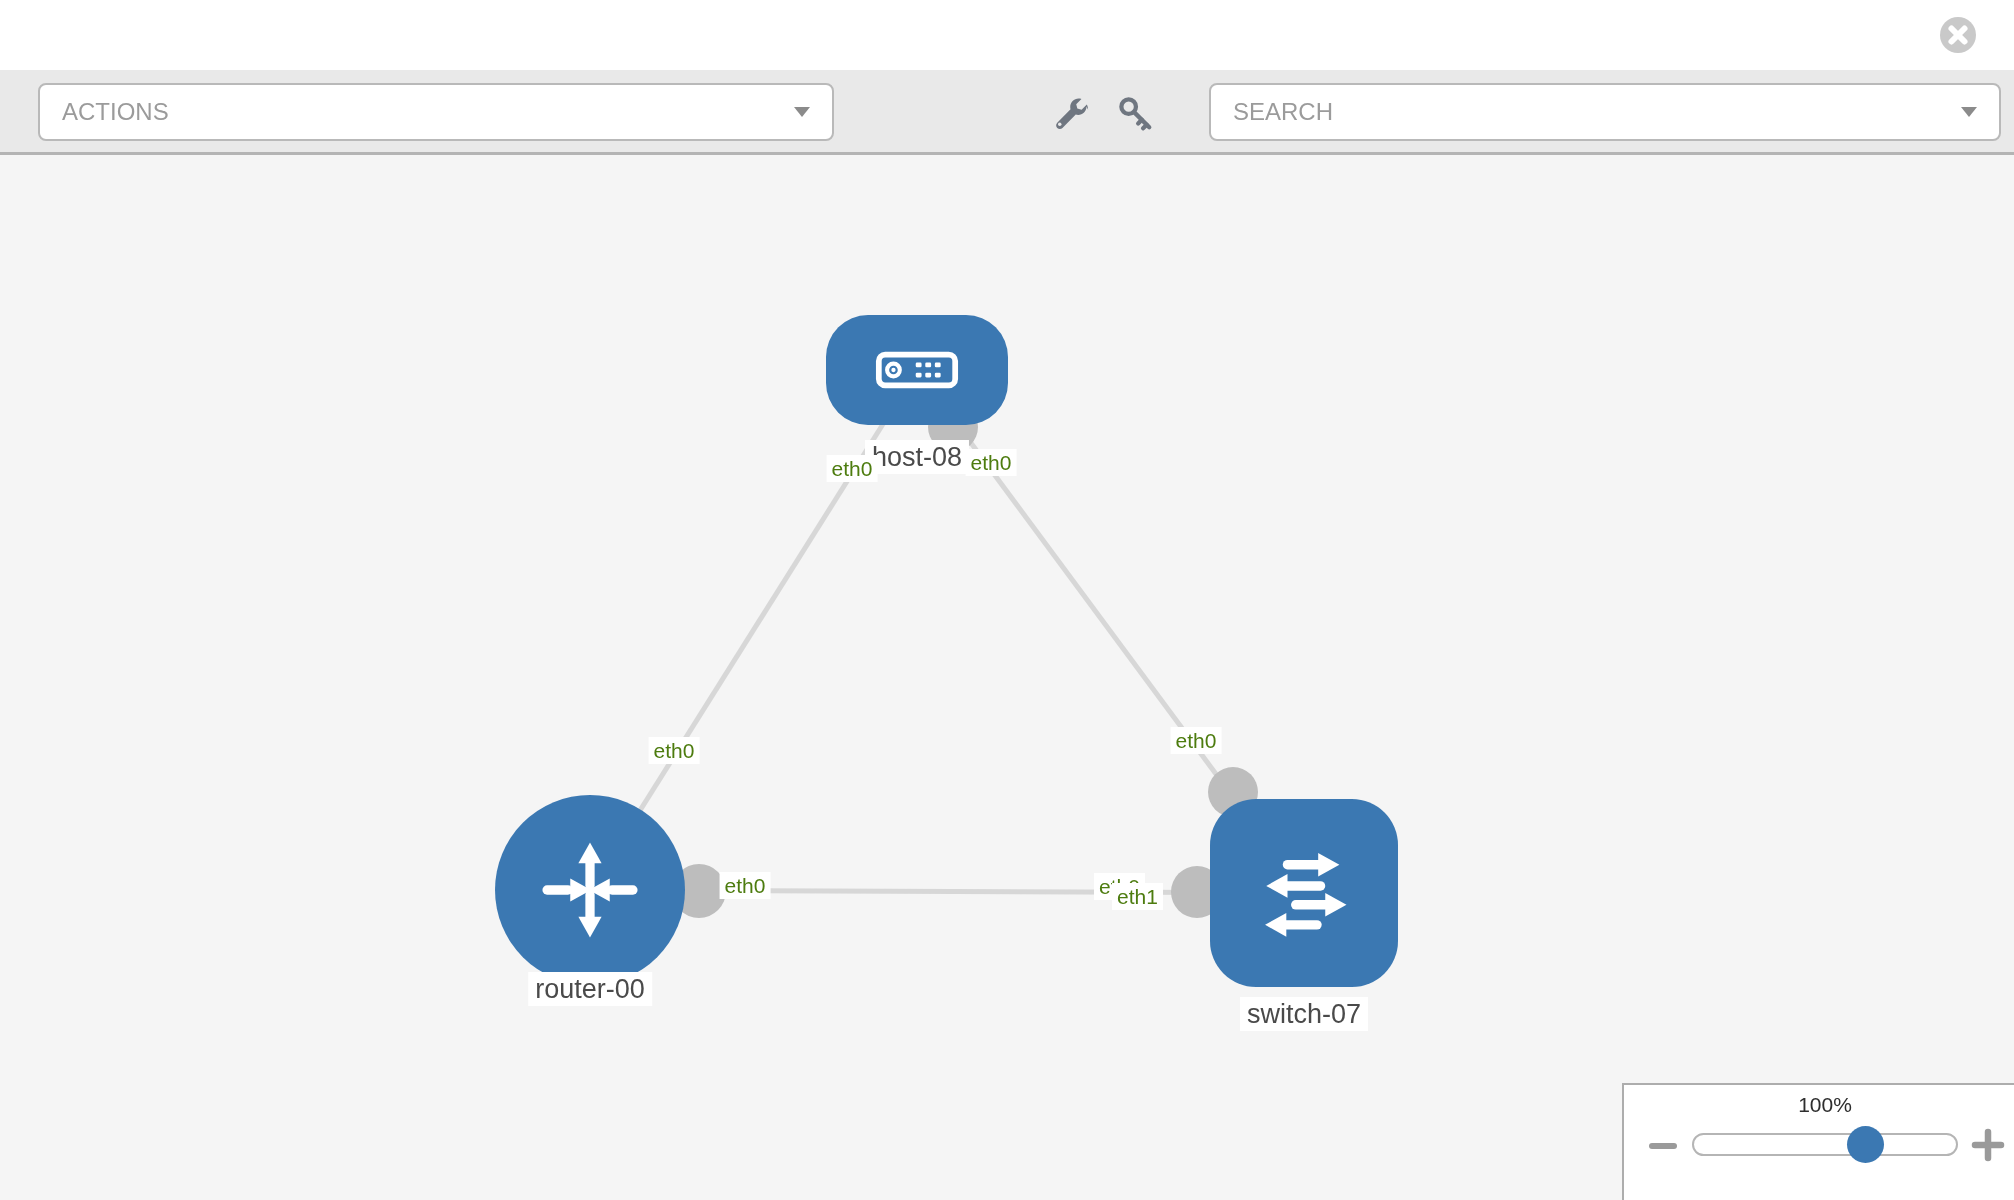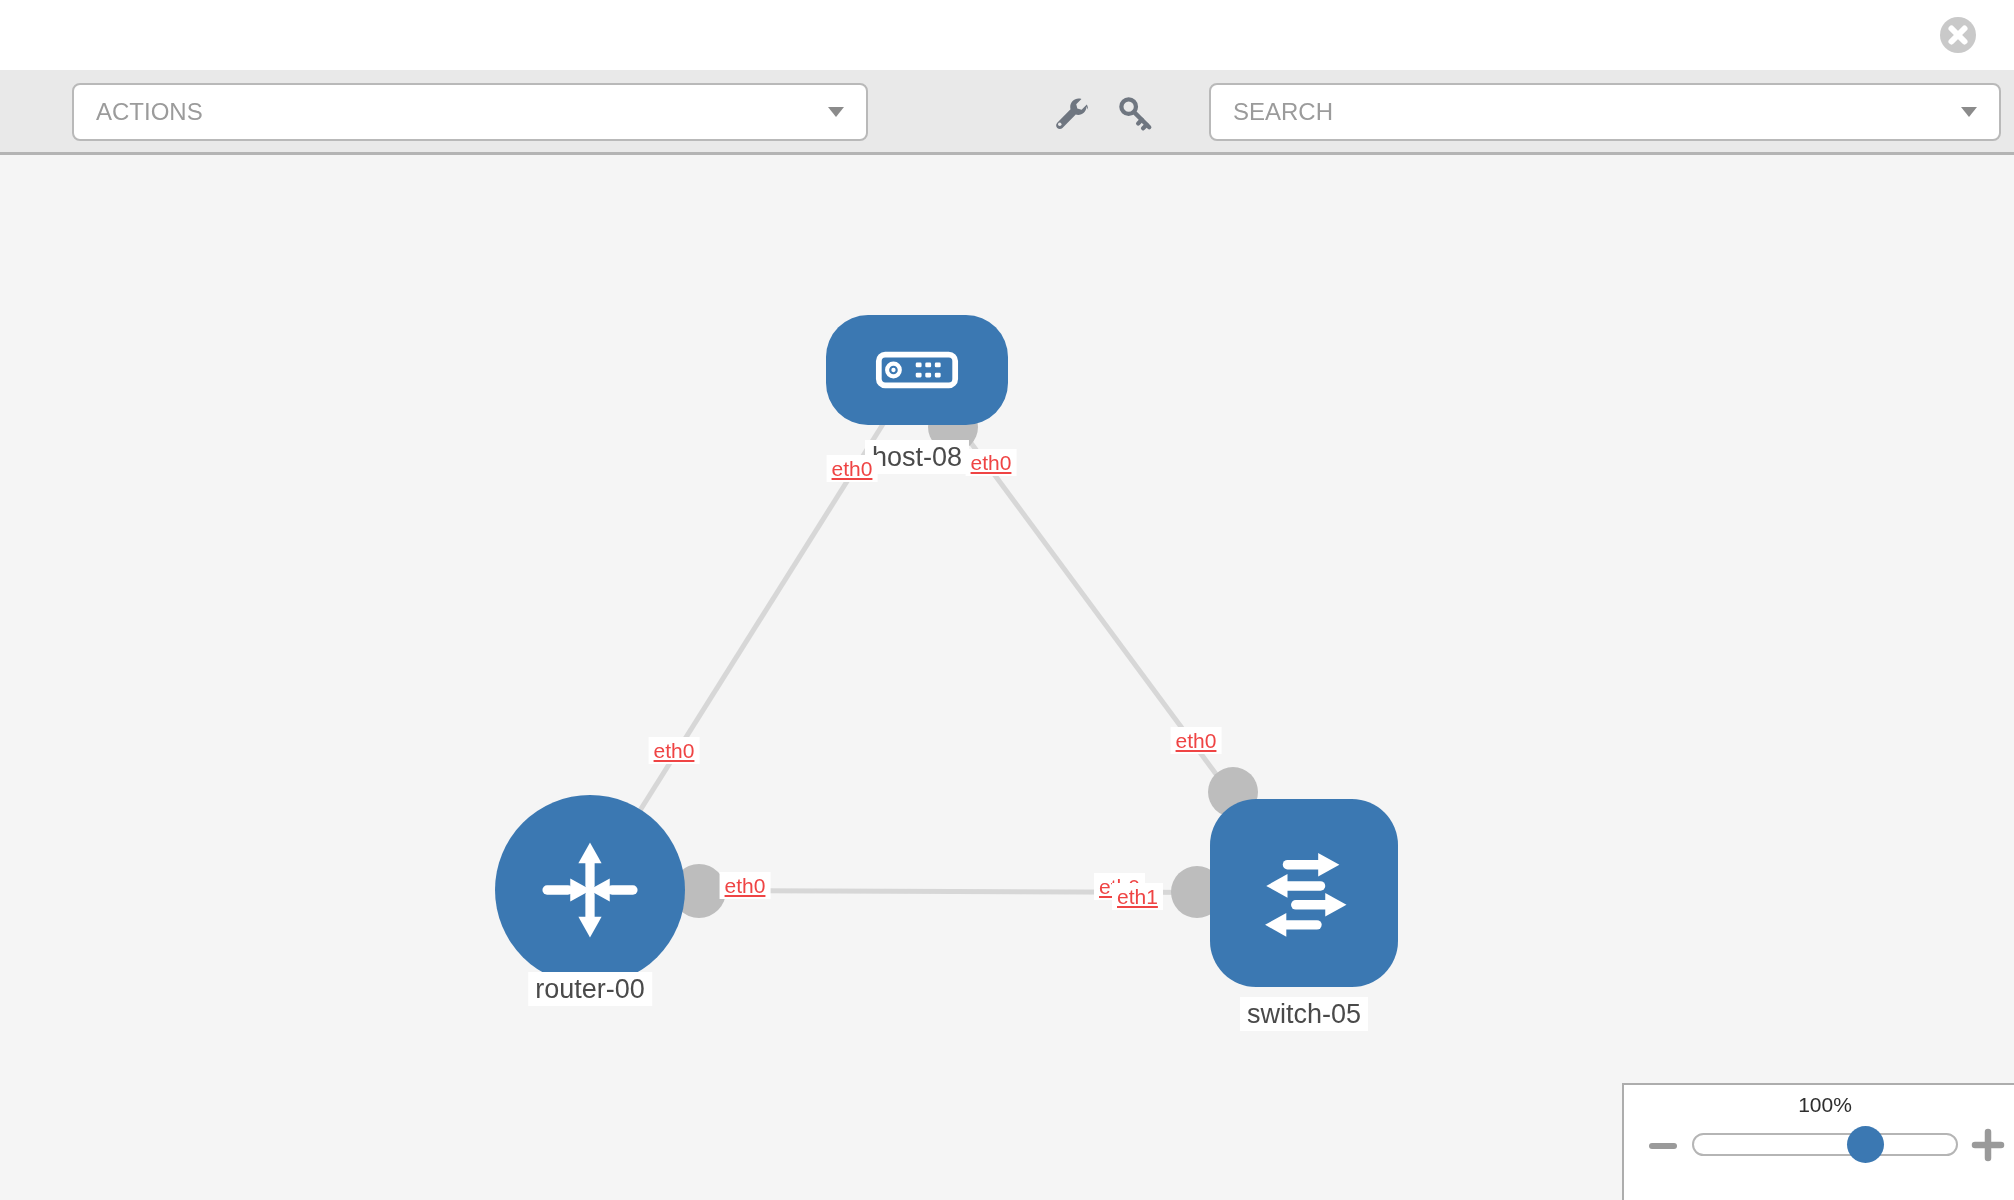--- a/index.html
+++ b/index.html
@@ -14,43 +14,43 @@
 
   
   .toolbar { position:absolute; top:70px; left:0; width:2014px; height:85px;
              background:#e9e9e9; border-bottom:3px solid #b4b4b4; z-index:20; }
   .select-box { position:absolute; top:13px; height:58px; background:#fff;
                 border:2px solid #b9b9b9; border-radius:8px; display:flex; align-items:center;
                 padding:0 22px; color:#9b9b9b; font-size:24px; cursor:pointer; }
   .select-box .grow { flex:1; }
   .caret { width:0; height:0; border-left:8px solid transparent; border-right:8px solid transparent;
            border-top:10px solid #8b8b8b; }
-  .actions-box { left:38px; width:796px;margin-left:34px; }
+  .actions-box { left:38px; width:796px; }
   .search-box { left:1183px; width:792px;margin-left:26px; }
   .search-box input { flex:1; border:none; outline:none; font-size:24px; color:#6f6f6f;
                       font-family:"Liberation Sans", sans-serif; background:transparent; }
   .search-box input::placeholder { color:#9b9b9b; opacity:1; }
   .tool-btn { position:absolute; top:20px; width:46px; height:46px; display:flex;
               align-items:center; justify-content:center; cursor:pointer; }
   .tool-wrench { left:1048px; }
   .tool-key { left:1112px; }
 
   
   .links-layer { position:absolute; top:0; left:0; z-index:1; }
   .node { position:absolute; background:#3b78b2; display:flex; align-items:center;
           justify-content:center; z-index:3; cursor:pointer; }
   .node-host { left:826px; top:315px; width:182px; height:110px; border-radius:42px; }
   .node-router { left:495px; top:795px; width:190px; height:190px; border-radius:50%; }
   .node-switch { left:1210px; top:799px; width:188px; height:188px; border-radius:46px; }
 
   .node-label { position:absolute; transform:translateX(-50%); background:#ffffff;
                 color:#4a4a4a; font-size:27px; line-height:34px; padding:0 7px;
                 white-space:nowrap; z-index:4; }
-  .port-label { position:absolute; background:#ffffff; color:#ef4444; font-size:21px;
-                line-height:27px; padding:0 5px; white-space:nowrap; z-index:4;text-decoration:underline; }
+  .port-label { position:absolute; background:#ffffff; color:#4d7c0f; font-size:21px;
+                line-height:27px; padding:0 5px; white-space:nowrap; z-index:4; }
   .centered { transform:translateX(-50%); }
 
   
   .zoom-panel { position:absolute; left:1622px; top:1083px; width:400px; height:130px;
                 background:#ffffff; border:2px solid #adadad; z-index:10; }
   .zoom-level { position:absolute; left:68px; top:8px; width:266px; text-align:center;
                 font-size:21px; color:#2e2e2e; }
   .zoom-minus { position:absolute; left:24px; top:46px; width:30px; height:30px; cursor:pointer; }
   .zoom-plus { position:absolute; left:346px; top:42px; width:36px; height:36px; cursor:pointer; }
   .zoom-track { position:absolute; left:68px; top:48px; width:266px; height:23px;
@@ -116,21 +116,21 @@
         <polygon points="62,16 80,26 62,36"></polygon>
         <polygon points="36,34 18,44 36,54"></polygon>
         <polygon points="68,50 86,60 68,70"></polygon>
         <polygon points="35,67 17,77 35,87"></polygon>
       </g>
     </svg>
   </div>
 
   <div class="node-label" style="left:917px; top:440px;">host-08</div>
   <div class="node-label" style="left:590px; top:972px;">router-00</div>
-  <div class="node-label" style="left:1304px; top:997px;">switch-05</div>
+  <div class="node-label" style="left:1304px; top:997px;">switch-07</div>
 
   <div class="port-label centered" style="left:852px; top:455px;">eth0</div>
   <div class="port-label centered" style="left:991px; top:449px;">eth0</div>
   <div class="port-label centered" style="left:674px; top:737px;">eth0</div>
   <div class="port-label centered" style="left:745px; top:872px;">eth0</div>
   <div class="port-label centered" style="left:1196px; top:727px;">eth0</div>
   <div class="port-label" style="left:1094px; top:873px; z-index:4;">eth0</div>
   <div class="port-label" style="left:1112px; top:883px; z-index:5;">eth1</div>
 
   <div class="header">

